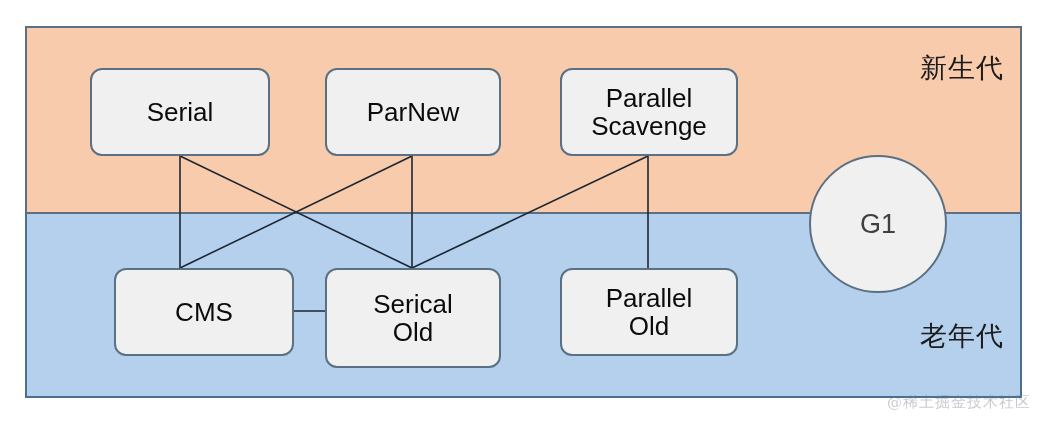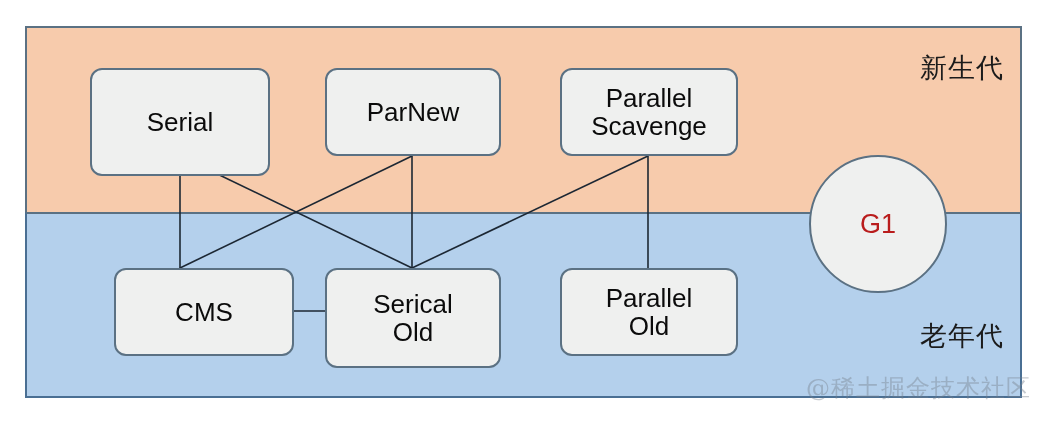--- a/index.html
+++ b/index.html
@@ -80,52 +80,52 @@
     align-items: center;
     justify-content: center;
     text-align: center;
     color: #0b0b0b;
     font-size: 26px;
     line-height: 1.08;
     font-family: "Liberation Sans", "DejaVu Sans", sans-serif;
     white-space: pre-line;
   }
 
-  .node-serial    { left: 90px;  top: 68px;  width: 180px; height: 108px; }
+  .node-serial    { left: 90px;  top: 68px;  width: 180px; height: 88px; }
   .node-parnew    { left: 325px; top: 68px;  width: 176px; height: 88px; }
   .node-ps        { left: 560px; top: 68px;  width: 178px; height: 88px; }
   .node-cms       { left: 90px;  top: 268px; width: 180px; height: 88px; margin-left: 24px; }
   .node-serialold { left: 325px; top: 268px; width: 176px; height: 100px; }
   .node-parold    { left: 560px; top: 268px; width: 178px; height: 88px; }
 
   .node-circle {
     position: absolute;
     left: 809px;
     top: 155px;
     width: 138px;
     height: 138px;
     border-radius: 50%;
     background: #eff0ef;
     border: 2px solid #5b7183;
     box-sizing: border-box;
     display: flex;
     align-items: center;
     justify-content: center;
-    color: #b91c1c;
+    color: #404040;
     font-size: 27px;
     font-family: "Liberation Sans", "DejaVu Sans", sans-serif;
   }
 
   
   .watermark {
     position: absolute;
     right: 18px;
-    bottom: 20px;
+    bottom: 12px;
     font-family: "DejaVu Serif", "Liberation Serif", serif;
-    font-size: 24px;
+    font-size: 15px;
     color: rgba(120, 128, 140, 0.42);
     letter-spacing: 1px;
     white-space: nowrap;
   }
 </style>
 </head>
 <body>
 
 <div id="diagram-root">
 

